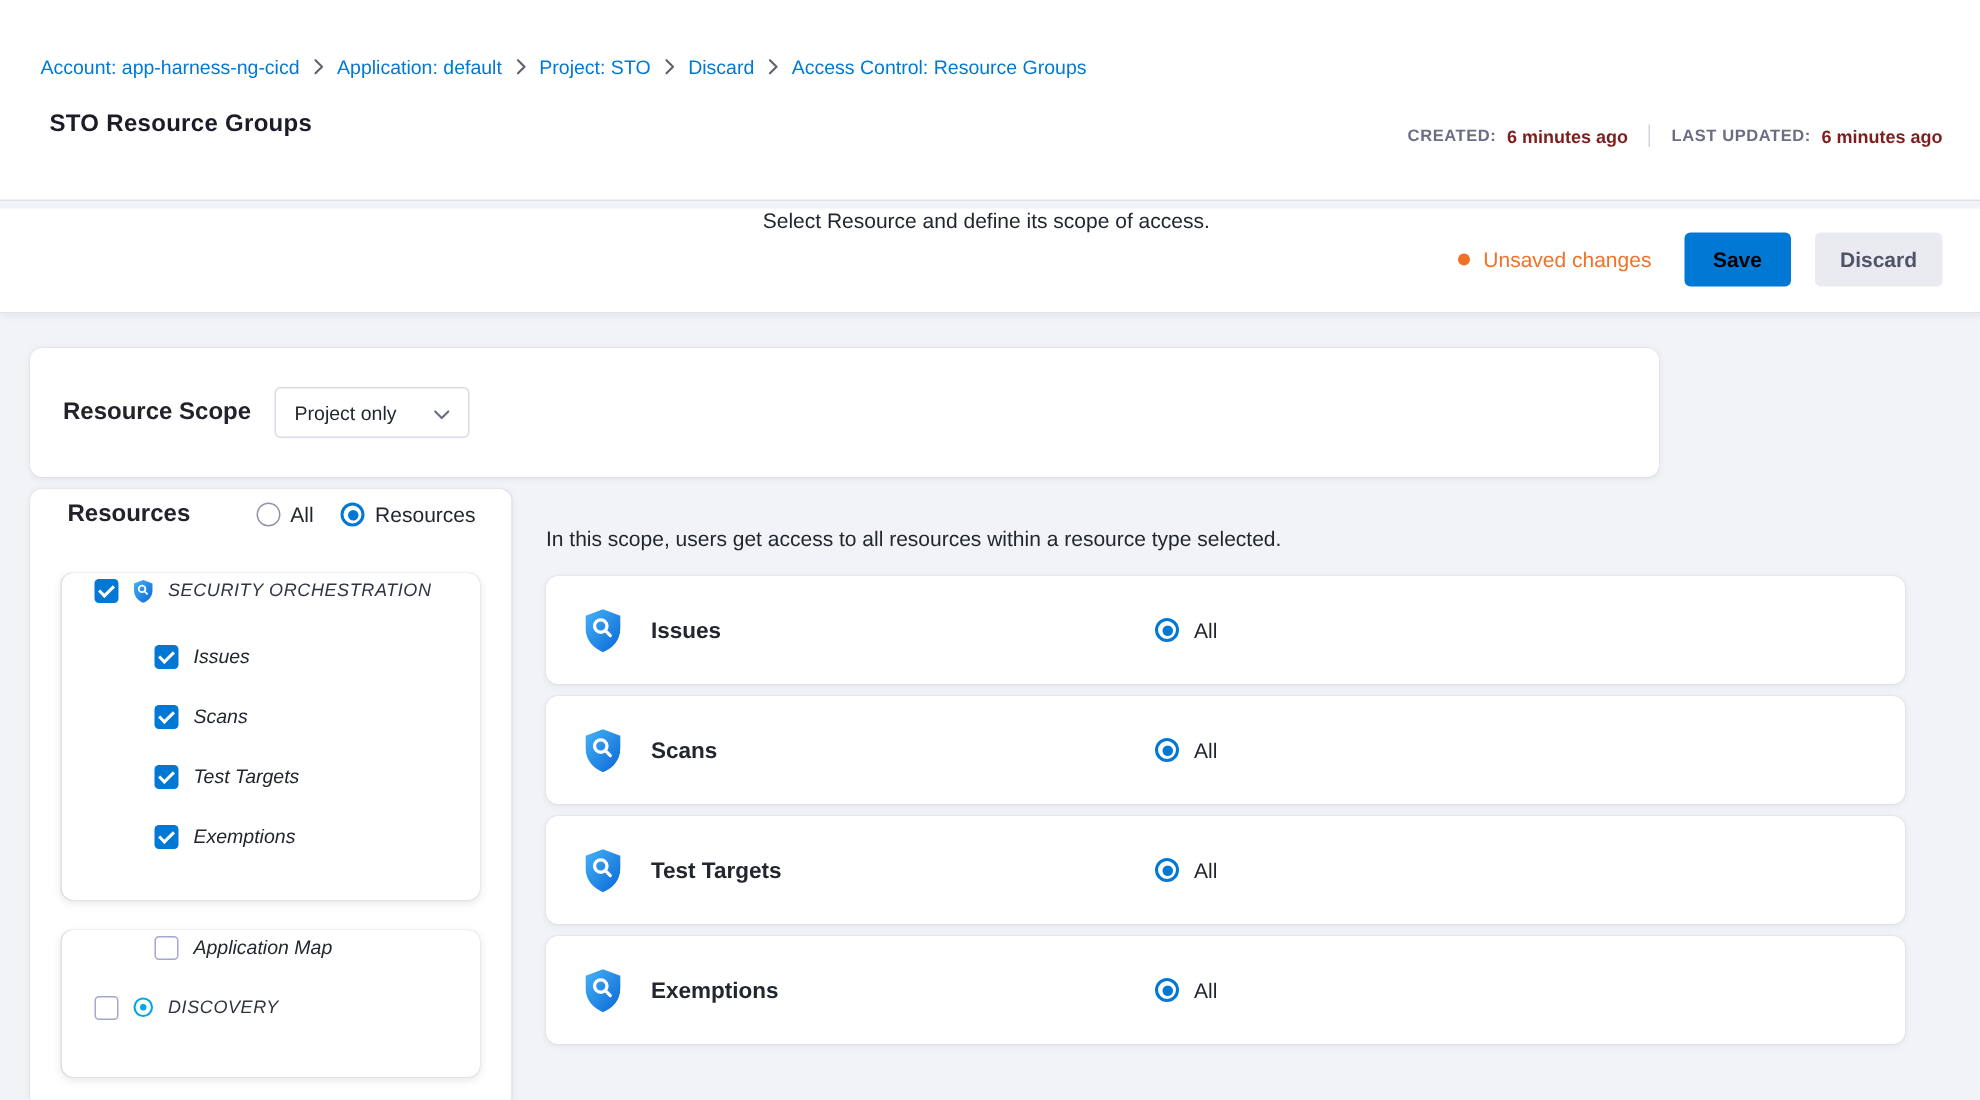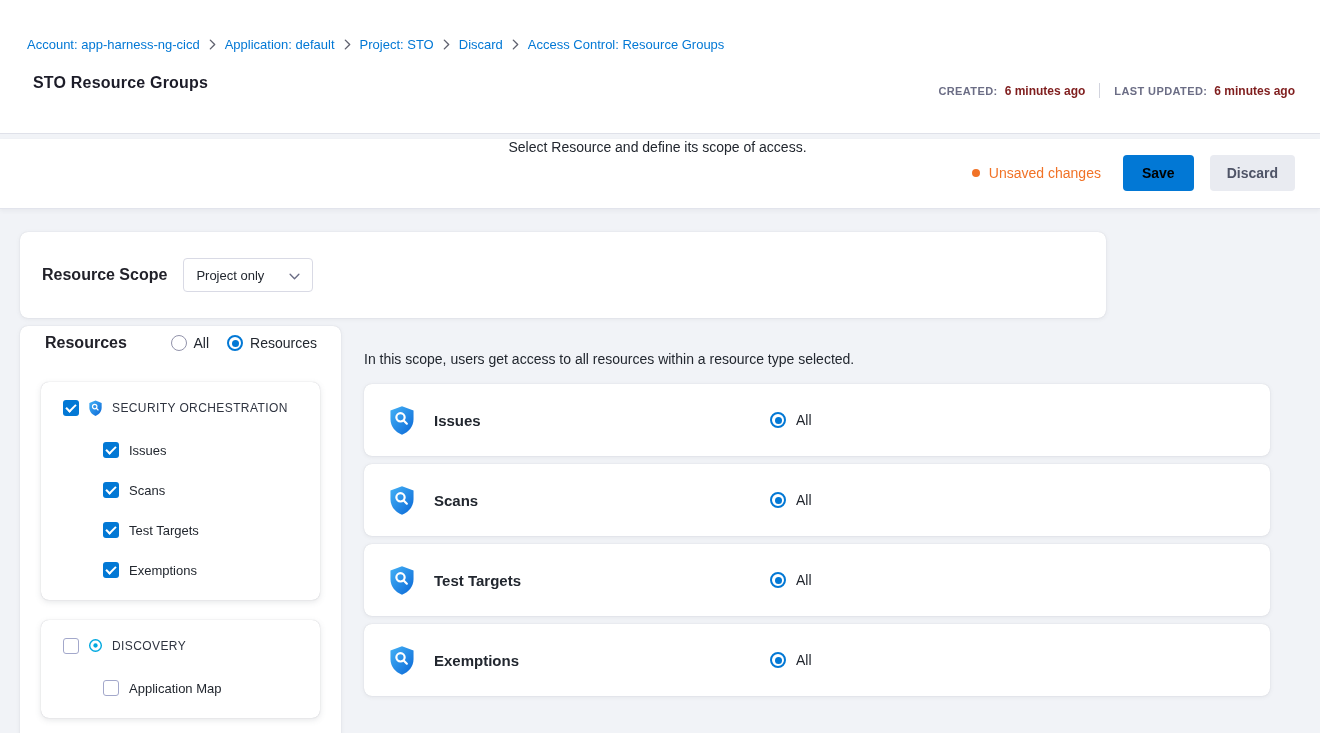--- a/index.html
+++ b/index.html
@@ -95,21 +95,21 @@
   }
   .checkbox.unchecked { background:#fff; border:1.5px solid #a3a8cb; }
 
   .group-card {
     margin:0 21px; border-radius:8px; padding:4px 0 10px 0;
     background:#fff;
     box-shadow:0 0 1px rgba(40,41,61,.28), 0 2px 6px rgba(96,97,112,.16);
   }
   .group-card.first { margin-top:30px; }
   .group-card.second { margin-top:20px; }
-  .group-row { height:40px; display:flex; align-items:center; gap:10px; padding-left:22px; cursor:pointer; }
+  .group-row { height:40px; display:flex; align-items:flex-start; gap:10px; padding-left:22px; cursor:pointer;font-style:italic; }
   .group-row.head { height:44px; gap:9px; }
   .group-row.child { padding-left:62px; }
   .group-name { font-size:12px; font-weight:500; color:#2f3440; letter-spacing:.4px; }
   .child-label { font-size:13px; color:#22272f; }
   .group-icon { width:15px; height:16px; display:flex; }
 
   
   .scope-desc { position:absolute; left:364px; top:351px; font-size:14px; color:#22272f; }
   .rows { position:absolute; left:364px; top:384px; width:906px; }
   .resource-row {
@@ -246,33 +246,33 @@
       <span class="checkbox checked"></span>
       <span class="child-label">Test Targets</span>
     </div>
     <div class="group-row child">
       <span class="checkbox checked"></span>
       <span class="child-label">Exemptions</span>
     </div>
   </div>
 
   <div class="group-card second">
+    <div class="group-row child">
+      <span class="checkbox unchecked"></span>
+      <span class="child-label">Application Map</span>
+    </div>
     <div class="group-row head">
       <span class="checkbox unchecked"></span>
       <span class="group-icon">
           <svg width="15" height="15">
             <use href="#sym-discovery"></use>
           </svg>
         </span>
       <span class="group-name">DISCOVERY</span>
     </div>
-    <div class="group-row child">
-      <span class="checkbox unchecked"></span>
-      <span class="child-label">Application Map</span>
-    </div>
   </div>
 </div>
 
 <div class="scope-desc">In this scope, users get access to all resources within a resource type selected.</div>
 
 <div class="rows">
   <div class="card resource-row">
     <span class="row-icon">
         <svg width="28" height="30">
           <use href="#sym-shield"></use>

